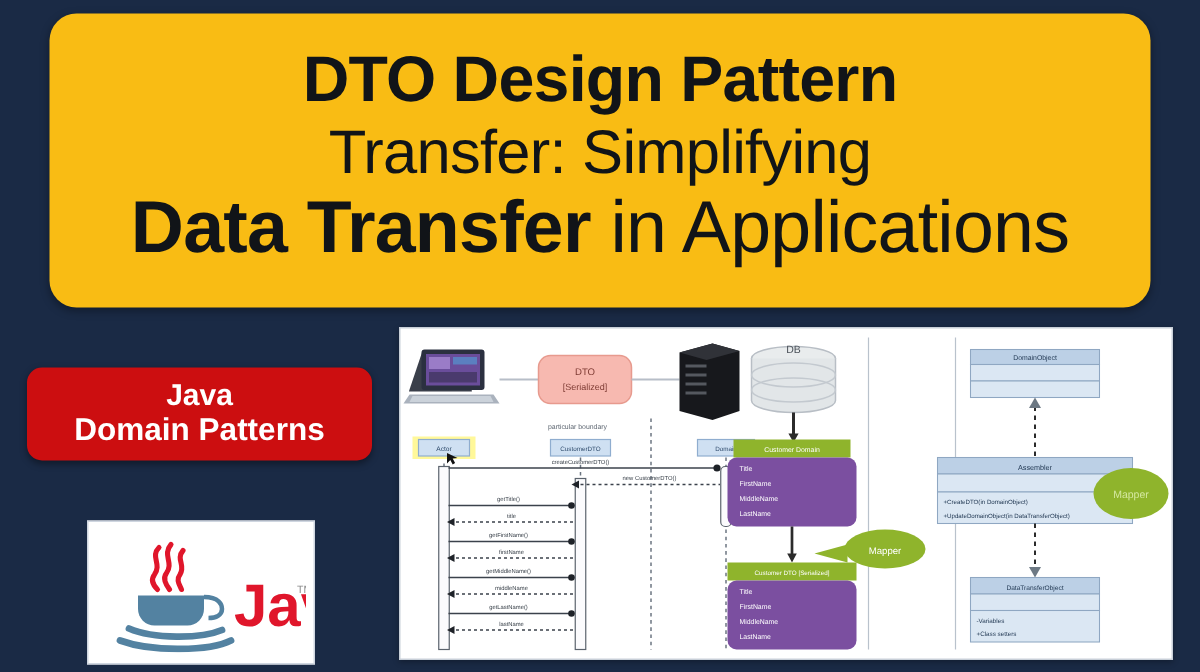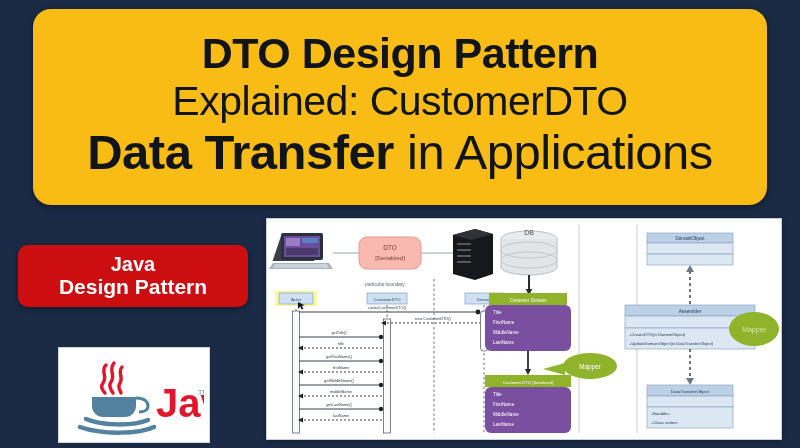--- a/index.html
+++ b/index.html
@@ -55,27 +55,27 @@
     box-sizing:border-box;overflow:hidden;
   }
   #diagram-svg{display:block;}
   .sep-line{stroke:#b9c2cc;stroke-width:.8;}
 </style>
 </head>
 <body>
 
 <div id="title-banner">
   <div class="t-line" id="title-line-1">DTO Design Pattern</div>
-  <div class="t-line" id="title-line-2">Explained: CustomerDTO</div>
+  <div class="t-line" id="title-line-2">Transfer: Simplifying</div>
   <div class="t-line" id="title-line-3"><span class="em">Data Transfer</span><span> in Applications</span></div>
 </div>
 
 <div id="category-badge">
   <div id="badge-line-1">Java</div>
-  <div id="badge-line-2">Design Pattern</div>
+  <div id="badge-line-2">Domain Patterns</div>
 </div>
 
 <div id="java-logo-card">
   <svg id="java-logo" width="140" height="80" viewBox="0 0 140 80">
 
     <g fill="none" stroke="#e0162b" stroke-width="3.4" stroke-linecap="round">
       <path d="M42 10 C 36 16, 44 21, 39 28 C 36 32, 39 36, 41 38"></path>
       <path d="M50 8 C 44 15, 52 20, 47 27 C 44 31, 47 35, 49 38"></path>
       <path d="M58 12 C 53 18, 60 22, 56 28 C 53 32, 56 35, 57 38"></path>
     </g>

